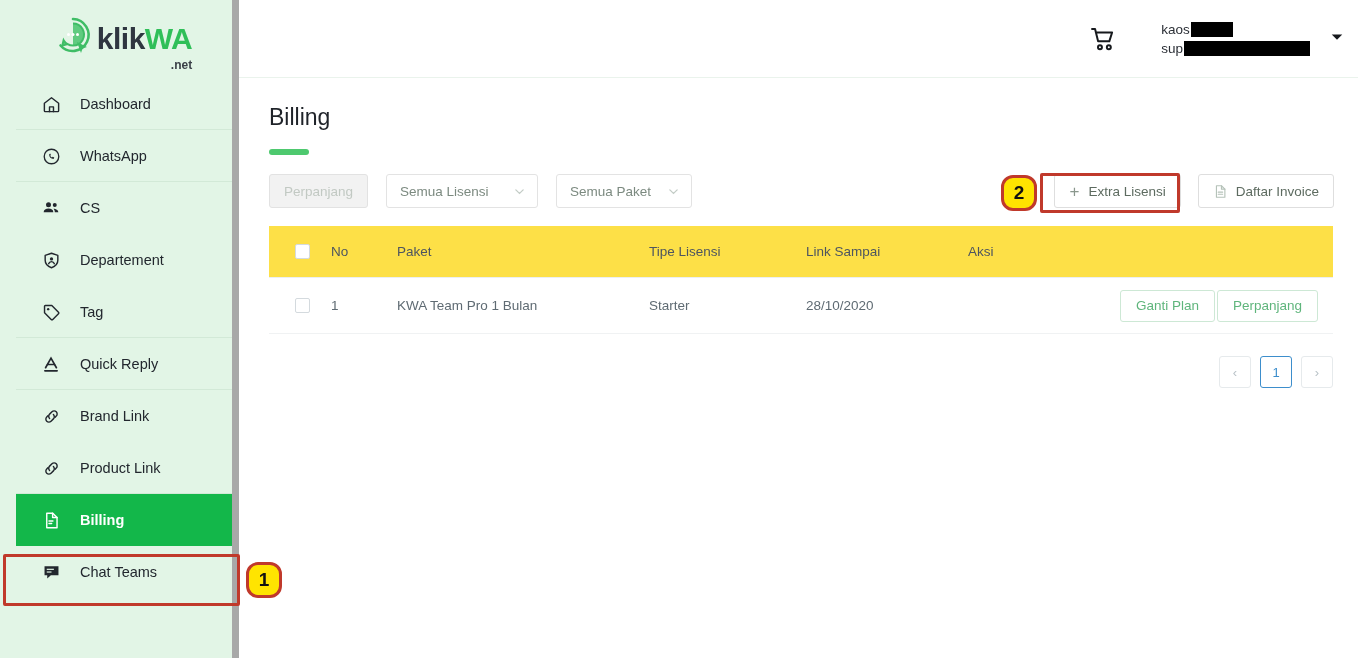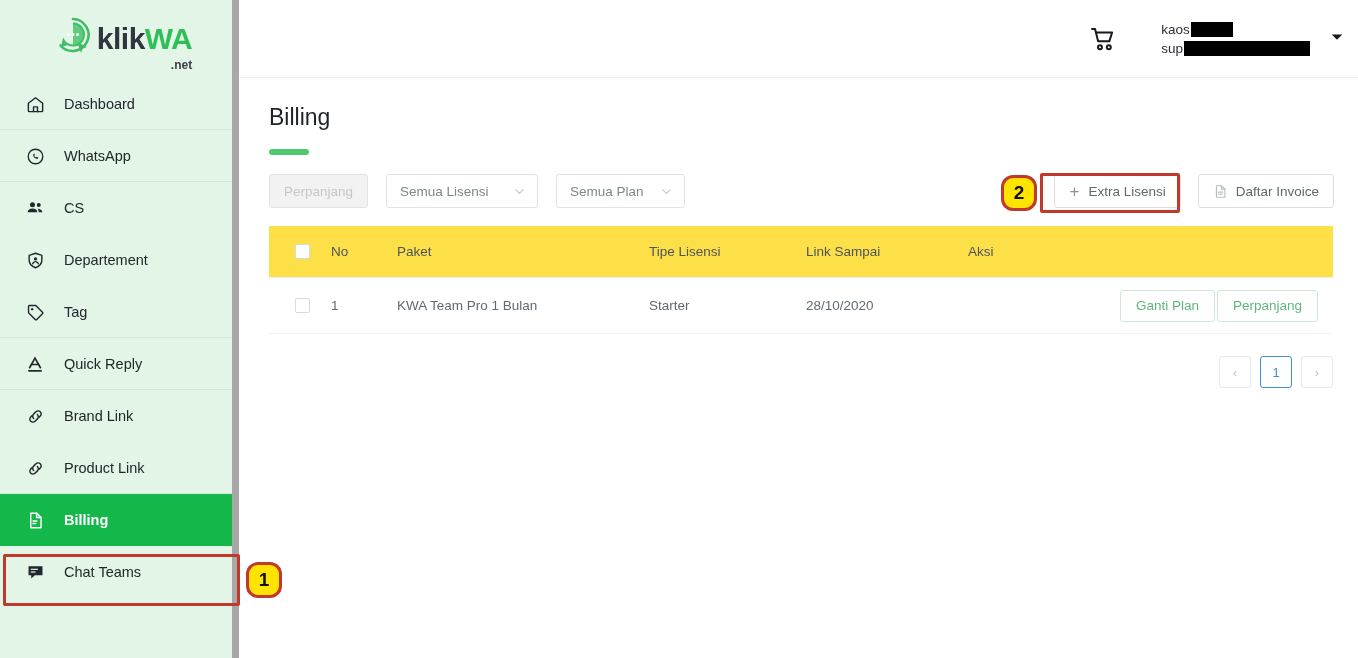--- a/index.html
+++ b/index.html
@@ -27,21 +27,21 @@
   .logo { display: flex; align-items: flex-end; }
   .logo-mark { width: 44px; height: 44px; margin-right: 2px; }
   .logo-text { position: relative; line-height: 1; padding-bottom: 4px; }
   .logo-klik { font-size: 30px; font-weight: bold; color: #2f3640; letter-spacing: -0.5px; }
   .logo-wa { font-size: 30px; font-weight: bold; color: #2fbf58; letter-spacing: -0.5px; }
   .logo-net {
     position: absolute; right: 0; bottom: -13px;
     font-size: 12px; font-weight: bold; color: #3a3f47;
   }
 
-  .nav { padding-top: 6px; }
+  .nav { padding-top: 6px; margin-left: 16px; }
   .nav-item {
     display: flex; align-items: center;
     height: 52px;
     padding-left: 24px;
     color: #22272e;
     font-size: 14.5px;
     cursor: pointer;
     position: relative;
   }
   .nav-item .nav-icon {
@@ -364,21 +364,21 @@
         <div class="select-btn" id="license-filter">
           <span>Semua Lisensi</span>
           <span class="chev">
             <svg viewBox="0 0 16 16" width="13" height="13" fill="none" stroke="#c3ccc6" stroke-width="1.6" stroke-linecap="round">
                 <path d="M3.5 6 L8 10.3 L12.5 6"></path>
               </svg>
           </span>
         </div>
         <span class="sp"></span>
         <div class="select-btn" id="type-filter">
-          <span>Semua Plan</span>
+          <span>Semua Paket</span>
           <span class="chev">
             <svg viewBox="0 0 16 16" width="13" height="13" fill="none" stroke="#c3ccc6" stroke-width="1.6" stroke-linecap="round">
                 <path d="M3.5 6 L8 10.3 L12.5 6"></path>
               </svg>
           </span>
         </div>
 
         <div class="toolbar-right">
           <button class="btn" id="extra-license-button">
             <span class="plus">+</span>

